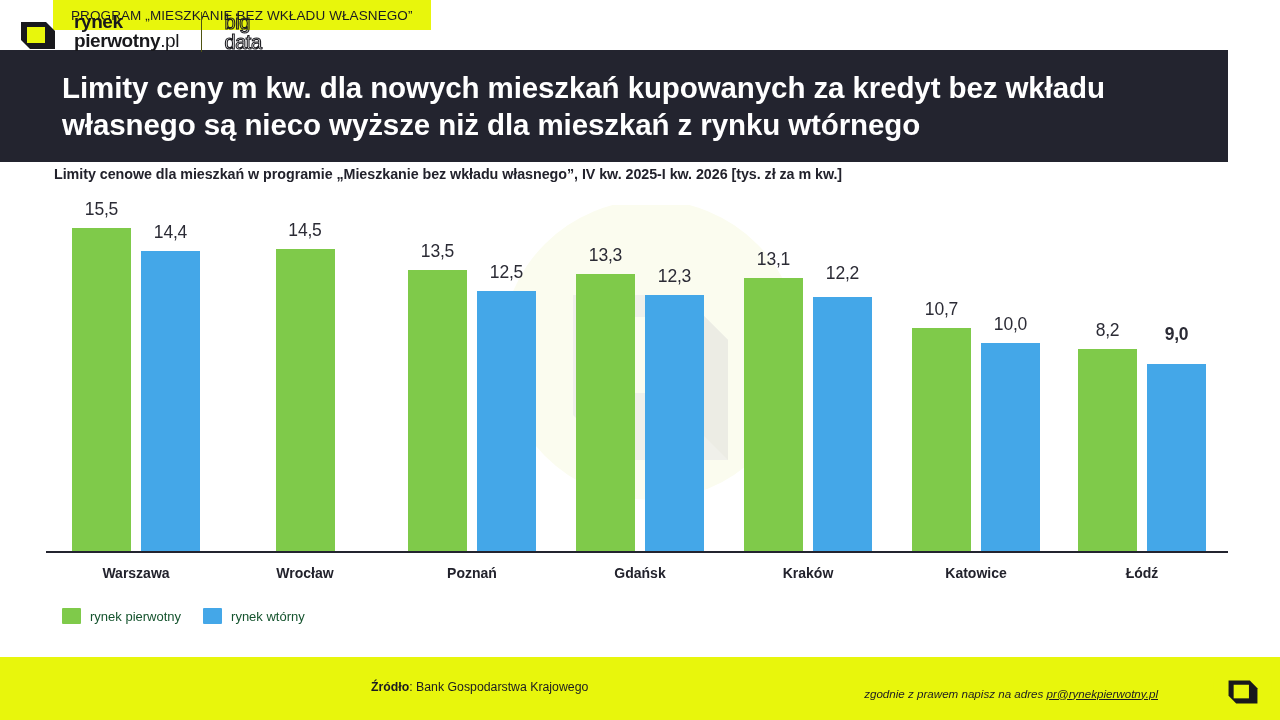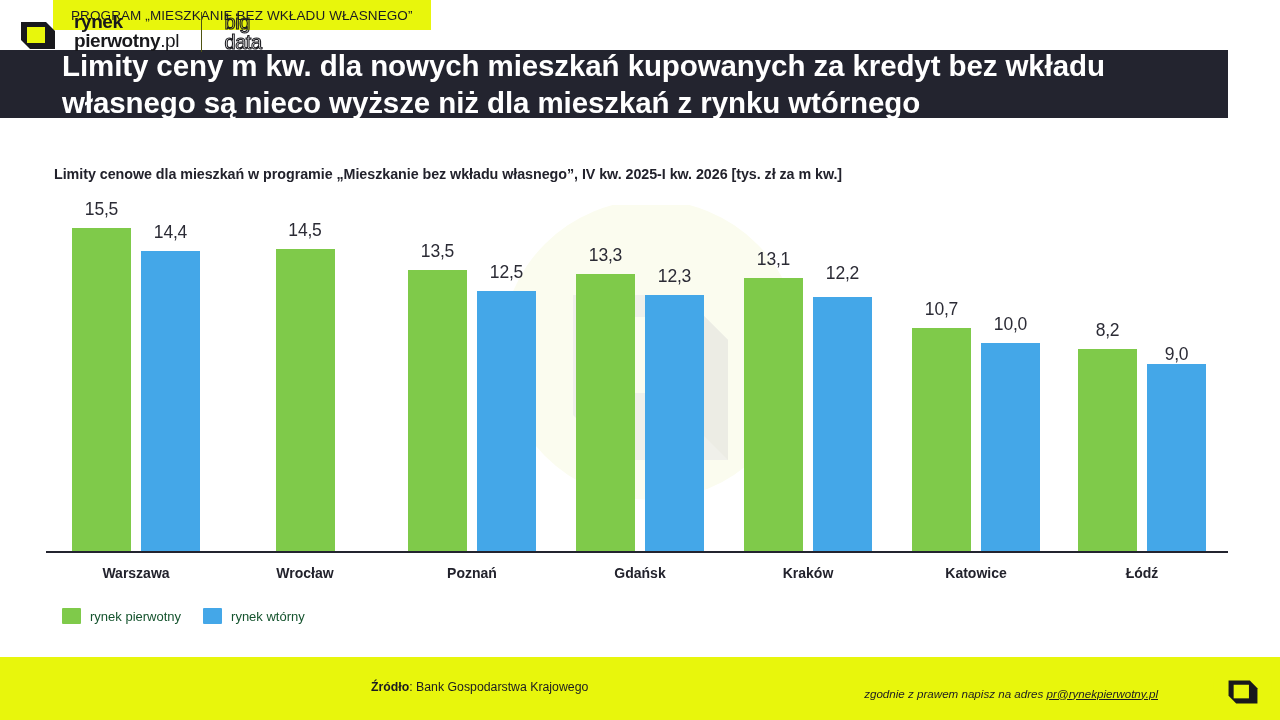--- a/index.html
+++ b/index.html
@@ -35,21 +35,21 @@
     color: #1b1b22;
     white-space: nowrap;
   }
 
   
   .headline-bar {
     position: absolute;
     left: 0;
     top: 50px;
     width: 1228px;
-    height: 68px;
+    height: 112px;
     background: #23242f;
     display: flex;
     align-items: center;
   }
   .headline-bar h1 {
     margin: 0;
     padding: 0 40px 0 62px;
     font-size: 29.5px;
     line-height: 37px;
     font-weight: 700;
@@ -376,21 +376,21 @@
       <div class="cat-label" style="left:0;">Katowice</div>
     </div>
 
     <div class="group" style="left:1006px;width:180px;">
       <div class="bars">
         <div class="bar-wrap">
           <div class="bar-label" style="bottom:210px;">8,2</div>
           <div class="bar primary" style="height:202px;"></div>
         </div>
         <div class="bar-wrap">
-          <div class="bar-label" style="bottom:186px;">9,0</div>
+          <div class="bar-label" style="bottom:206px;font-weight:bold;">9,0</div>
           <div class="bar secondary" style="height:187px;"></div>
         </div>
       </div>
       <div class="cat-label" style="left:0;">Łódź</div>
     </div>
 
   </div>
 </div>
 
 <div class="legend">

